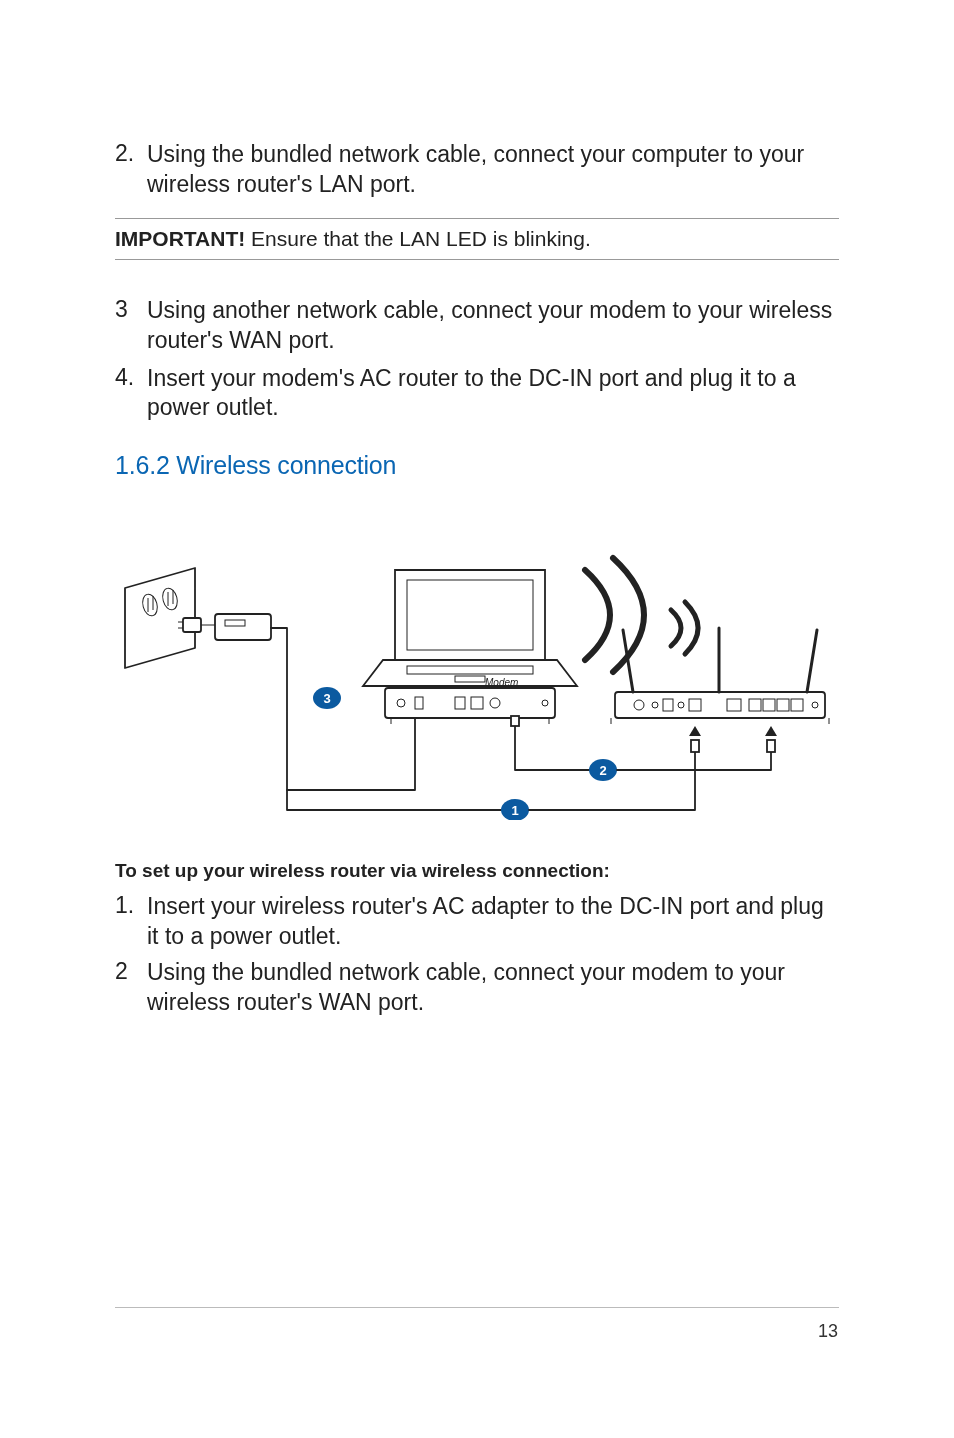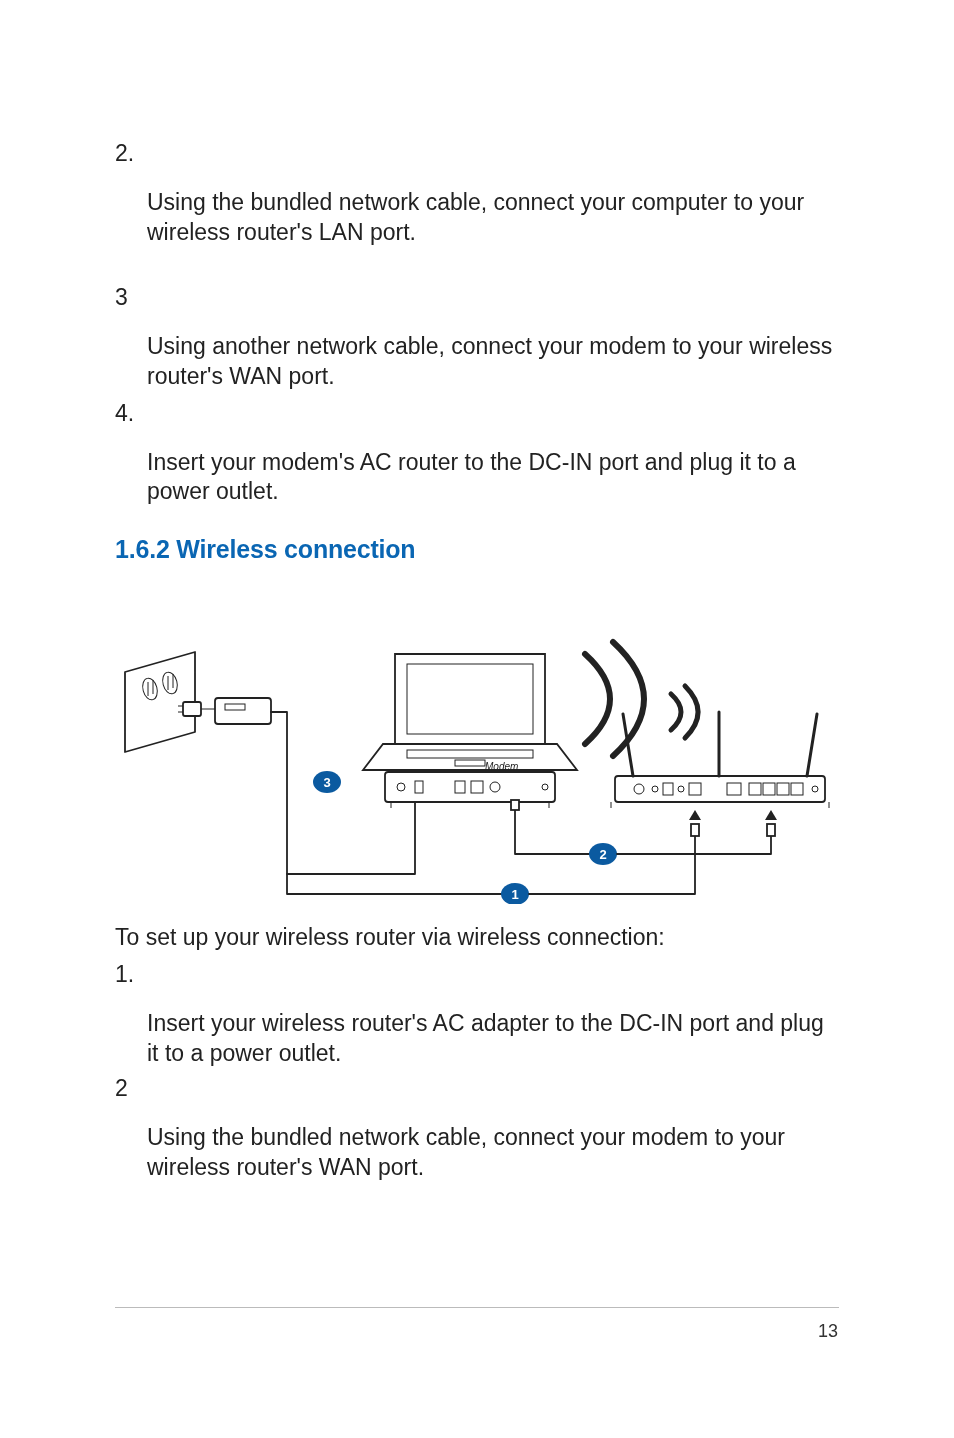--- a/index.html
+++ b/index.html
@@ -1,26 +1,26 @@
 <!DOCTYPE html>
 <html><head>
 <meta charset="utf-8">
 <style>
   * { box-sizing: border-box; margin: 0; padding: 0; }
   html, body { width: 954px; height: 1438px; background: #fff; font-family: "Segoe UI", "Helvetica Neue", Arial, sans-serif; color: #222; }
   .page { position: relative; width: 954px; height: 1438px; padding: 140px 115px 60px 115px; }
   .step-list { list-style: none; margin: 0 0 18px 0; }
   .step-list li { display: flex; margin-bottom: 6px; }
   .step-num { flex: 0 0 32px; font-size: 23px; }
-  .step-text { flex: 1; font-size: 23px; line-height: 1.3; margin-top: 48px; }
+  .step-text { flex: 1; font-size: 23px; line-height: 1.3; }
   .callout { border-top: 1px solid #999; border-bottom: 1px solid #999; padding: 8px 0; margin: 12px 0 30px 0; font-size: 21px; }
   .callout .important { font-weight: 700; }
-  .section-heading { color: #0a66b3; font-weight: 700; font-size: 25px; margin: 28px 0 10px 0; letter-spacing: -0.2px; }
-  .diagram { width: 720px; height: 310px; margin: 30px auto 20px 0; }
-  .subheading { font-weight: 400; font-size: 23px; margin: 16px 0 10px 0; }
+  .section-heading { color: #0a66b3; font-weight: 400; font-size: 25px; margin: 28px 0 10px 0; letter-spacing: -0.2px; }
+  .diagram { width: 720px; height: 310px; margin: 30px auto 40px 0; }
+  .subheading { font-weight: 700; font-size: 19px; margin: 16px 0 10px 0; }
   .page-number { position: absolute; bottom: 96px; right: 116px; font-size: 18px; color: #333; }
   .foot-rule { position: absolute; left: 115px; right: 115px; bottom: 130px; border-top: 1px solid #bbb; }
   
   .diagram svg { width: 100%; height: 100%; }
   .d-stroke { fill: none; stroke: #222; stroke-width: 1.8; stroke-linejoin: round; stroke-linecap: round; }
   .d-fill { fill: #fff; stroke: #222; stroke-width: 1.8; }
   .d-thin { fill: none; stroke: #222; stroke-width: 1; }
   .badge { fill: #0b5aa0; }
   .badge-text { fill: #fff; font-size: 13px; font-family: inherit; font-weight: 600; text-anchor: middle; dominant-baseline: central; }
   .lbl { font-size: 10px; font-style: italic; text-decoration: underline; fill: #222; }
@@ -30,20 +30,23 @@
 
 <div class="page">
 
   <ul class="step-list">
     <li>
       <span class="step-num">2.</span>
       <span class="step-text">Using the bundled network cable, connect your computer to your wireless router's LAN port.</span>
     </li>
   </ul>
 
+  <div class="callout">
+    <span class="important">IMPORTANT!</span><span>  Ensure that the LAN LED is blinking.</span>
+  </div>
 
   <ul class="step-list" style="margin-top:36px;">
     <li>
       <span class="step-num">3</span>
       <span class="step-text">Using another network cable, connect your modem to your wireless router's WAN port.</span>
     </li>
     <li style="margin-top:8px;">
       <span class="step-num">4.</span>
       <span class="step-text">Insert your modem's AC router to the DC-IN port and plug it to a power outlet.</span>
     </li>

